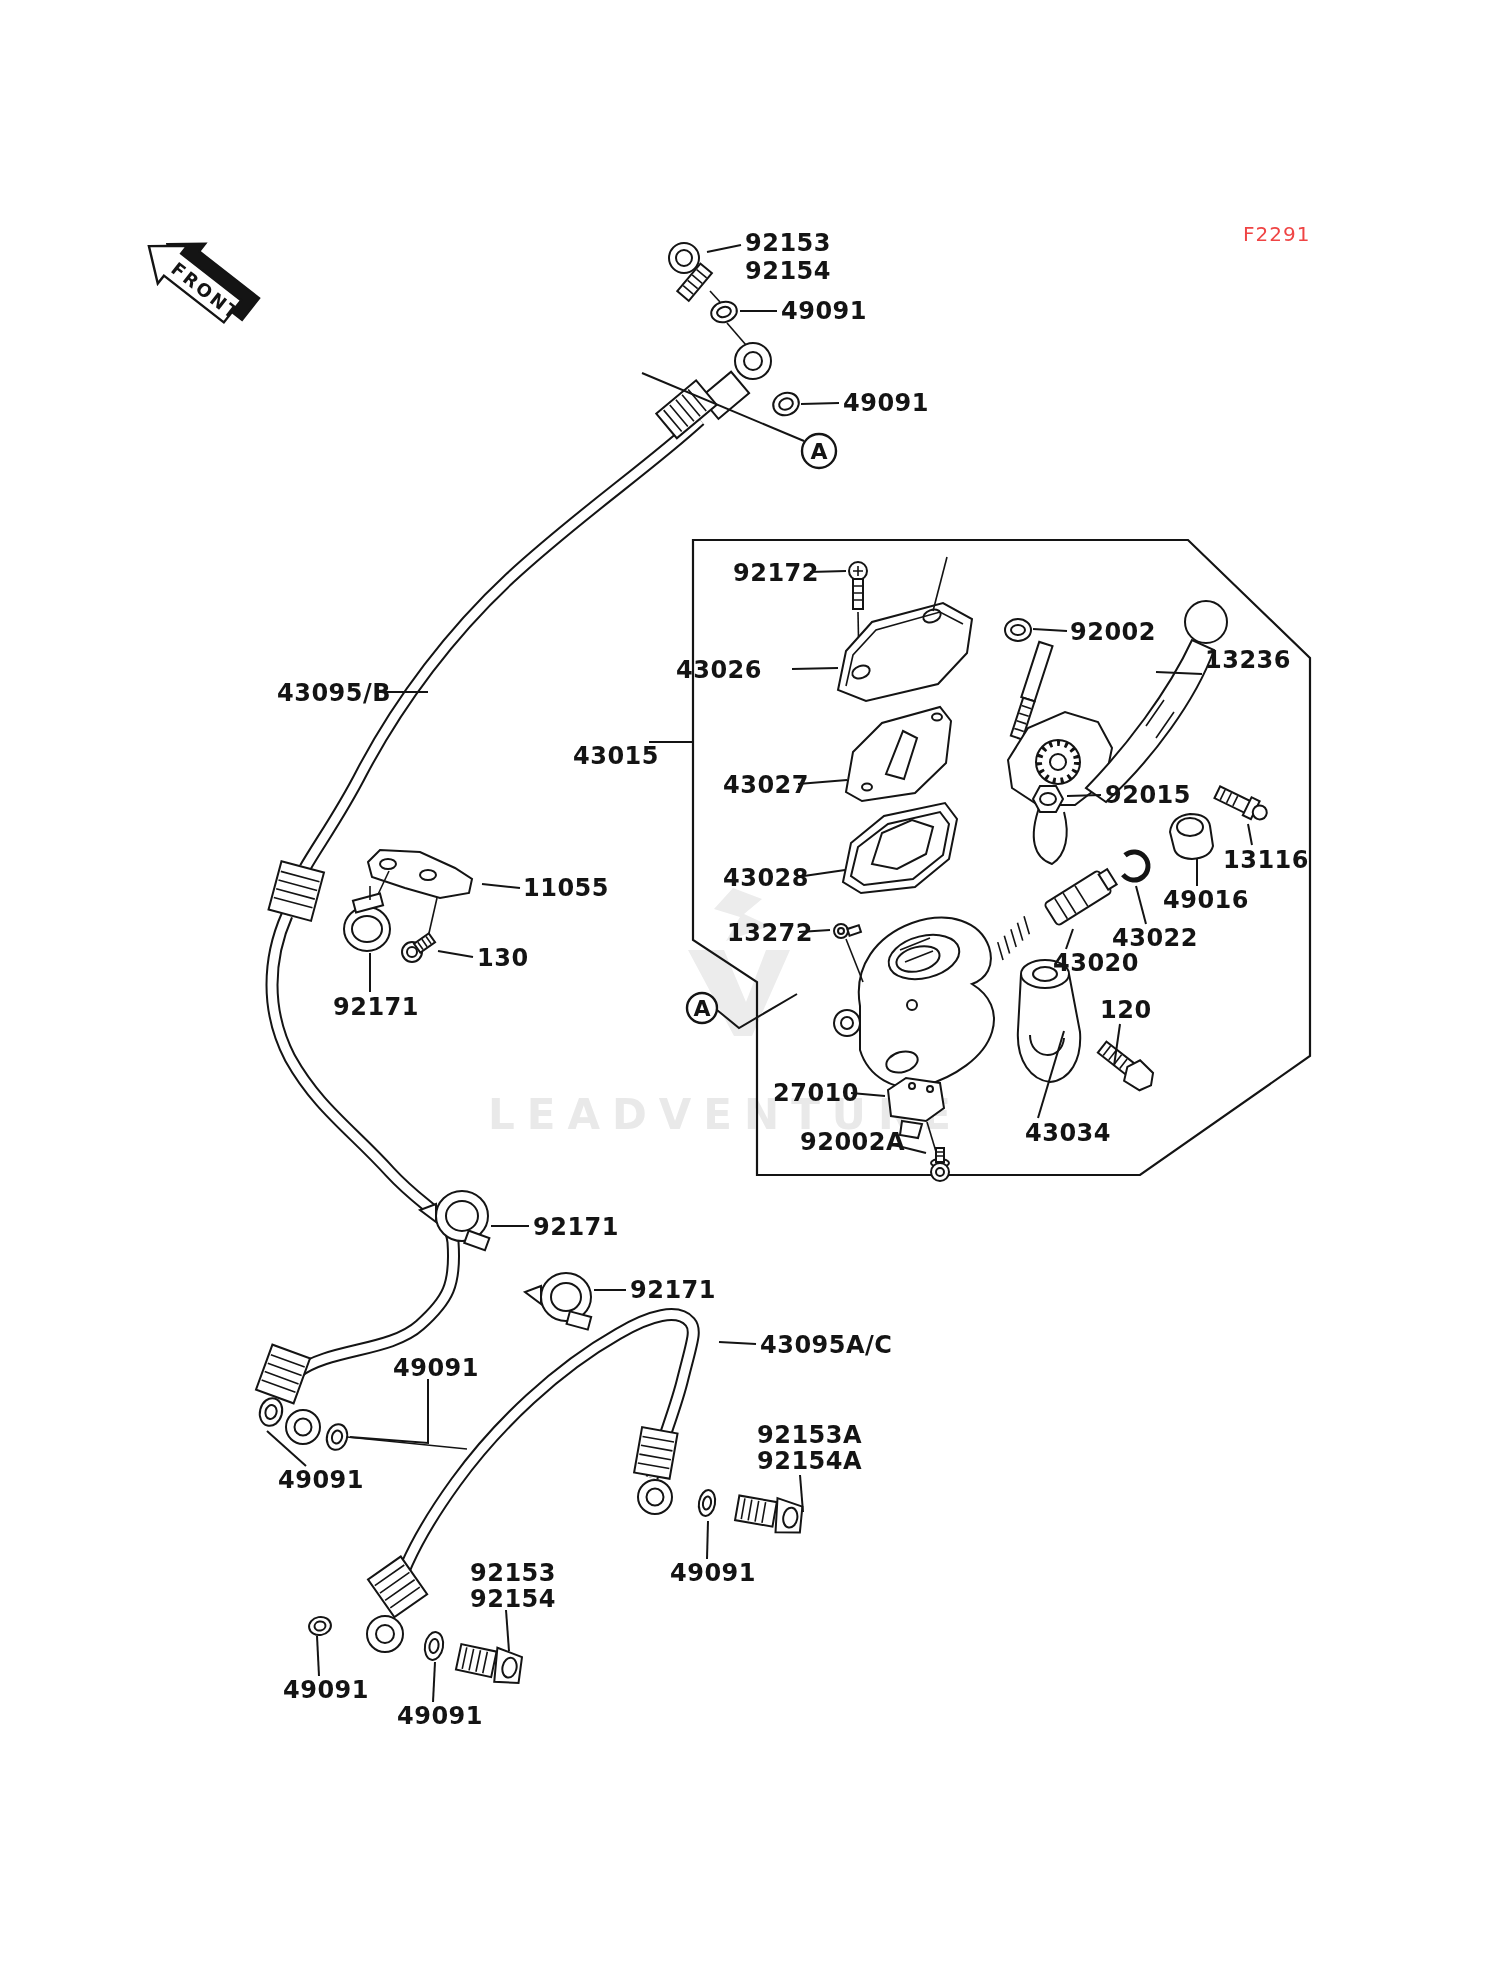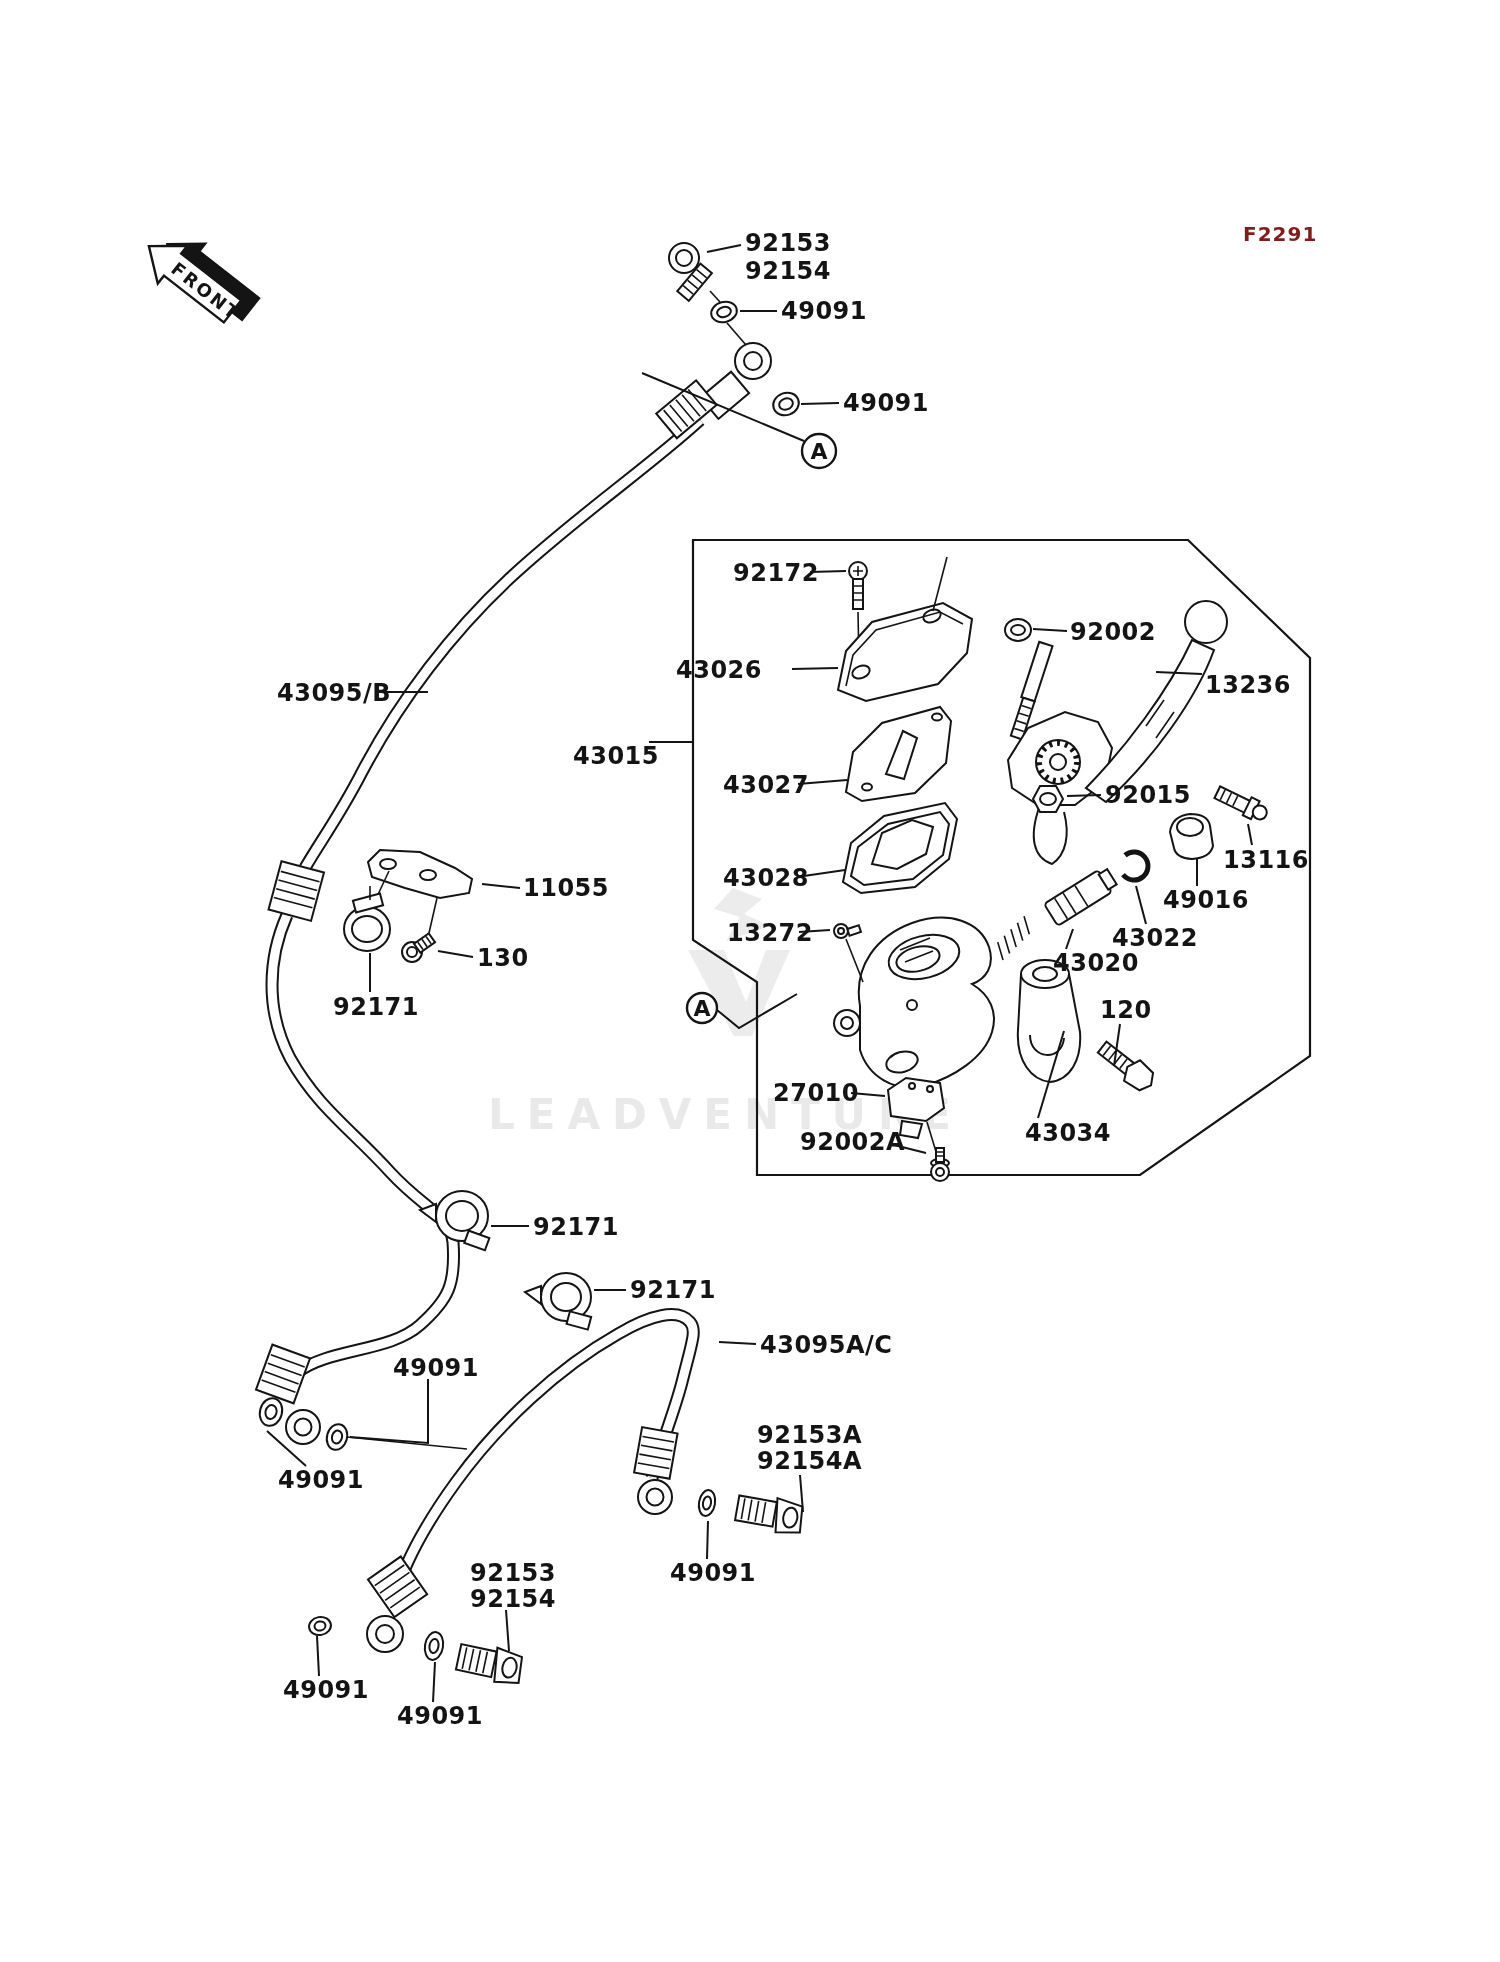--- a/index.html
+++ b/index.html
@@ -1,20 +1,20 @@
 <!DOCTYPE html>
 <html><head>
 <meta charset="utf-8">
 <style>
   html,body{margin:0;padding:0;background:#fff;}
   #page{position:relative;width:1500px;height:1962px;background:#fff;overflow:hidden;
         font-family:"DejaVu Sans",sans-serif;}
   .callout{position:absolute;font-family:"DejaVu Sans",sans-serif;font-weight:bold;
            font-size:24px;line-height:1.0;letter-spacing:.5px;color:#141414;white-space:pre;}
-  #figure-code{position:absolute;font-weight:bold;font-size:20px;letter-spacing:1px;color:#7f1d1d;}
+  #figure-code{position:absolute;font-weight:normal;font-size:20px;letter-spacing:1px;color:#ef4444;}
   #watermark-text{position:absolute;left:488px;top:1090px;font-weight:bold;font-size:42px;
            letter-spacing:12px;color:#e9e9e9;}
   #footer-credit{position:absolute;left:0;right:0;top:1924px;text-align:center;
            font-size:25px;color:#141414;}
   svg{position:absolute;left:0;top:0;}
   .leader{fill:none;stroke:#141414;stroke-width:2;}
   .ink{stroke:#141414;fill:#fff;stroke-width:2;}
   .ink-n{stroke:#141414;fill:none;stroke-width:2;}
   .thin{stroke:#141414;fill:none;stroke-width:1.6;}
   .marker-circle{fill:#fff;stroke:#141414;stroke-width:2.4;}
@@ -370,21 +370,21 @@
   <div id="callout-layer">
       <div class="callout" style="left: 745px; top: 231px;">92153</div>
       <div class="callout" style="left: 745px; top: 259px;">92154</div>
       <div class="callout" style="left: 781px; top: 299px;">49091</div>
       <div class="callout" style="left: 843px; top: 391px;">49091</div>
       <div class="callout" style="left: 277px; top: 681px;">43095/B</div>
       <div class="callout" style="left: 573px; top: 744px;">43015</div>
       <div class="callout" style="left: 733px; top: 561px;">92172</div>
       <div class="callout" style="left: 676px; top: 658px;">43026</div>
       <div class="callout" style="left: 1070px; top: 620px;">92002</div>
-      <div class="callout" style="left: 1205px; top: 673px;">13236</div>
+      <div class="callout" style="left: 1205px; top: 648px;">13236</div>
       <div class="callout" style="left: 723px; top: 773px;">43027</div>
       <div class="callout" style="left: 1105px; top: 783px;">92015</div>
       <div class="callout" style="left: 1223px; top: 848px;">13116</div>
       <div class="callout" style="left: 723px; top: 866px;">43028</div>
       <div class="callout" style="left: 1163px; top: 888px;">49016</div>
       <div class="callout" style="left: 727px; top: 921px;">13272</div>
       <div class="callout" style="left: 1112px; top: 926px;">43022</div>
       <div class="callout" style="left: 1053px; top: 951px;">43020</div>
       <div class="callout" style="left: 523px; top: 876px;">11055</div>
       <div class="callout" style="left: 477px; top: 946px;">130</div>

